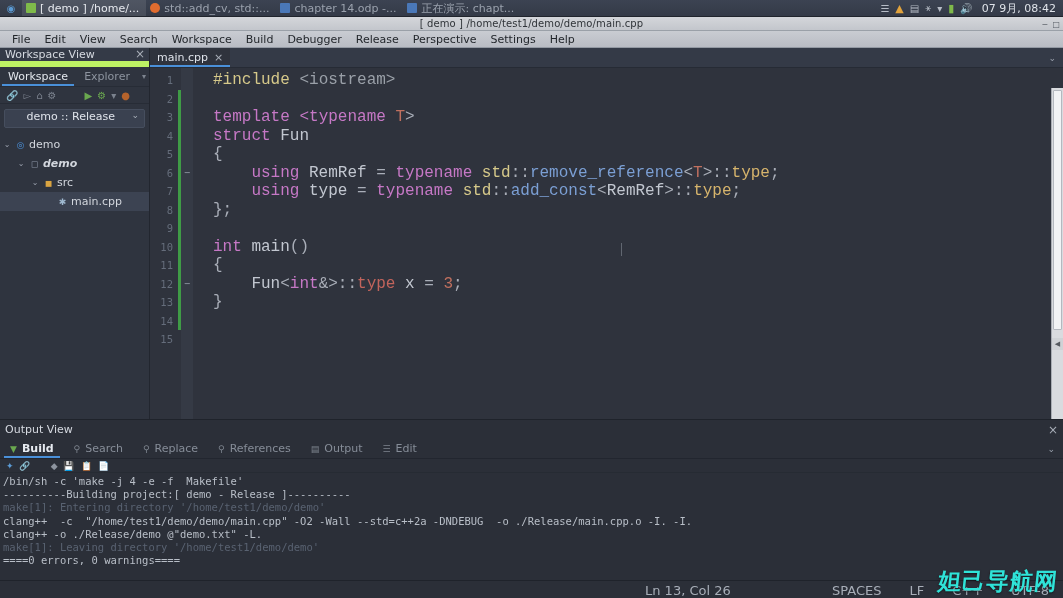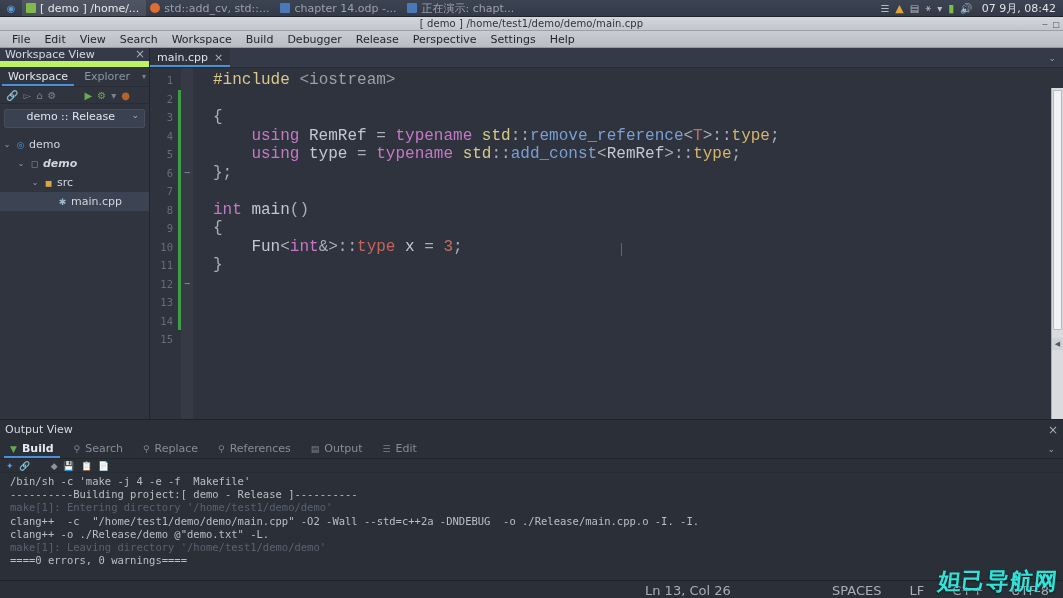--- a/index.html
+++ b/index.html
@@ -252,21 +252,21 @@
     margin-left: auto; display: flex; align-items: center; padding: 0 8px;
     font-size: 9px; color: #9aa1ad; cursor: pointer;
   }
   .ov-tools {
     height: 14px; display: flex; align-items: center; gap: 6px;
     padding: 0 6px; border-bottom: 1px solid #262b33;
   }
   .ov-tools i { font-style: normal; font-size: 9px; color: #8d949f; cursor: pointer; }
   .ov-tools i.b { color: #5b9bd5; }
   .ov-log {
-    flex: 1 1 auto; padding: 2px 0 0 10px; overflow: hidden;
+    flex: 1 1 auto; padding: 2px 0 0 3px; overflow: hidden;
     font-family: "DejaVu Sans Mono", "Liberation Mono", monospace;
     font-size: 10.5px; line-height: 13.2px; white-space: pre;
   }
   .ov-log div { height: 13.2px; }
   .lg-norm { color: #b9bfc8; }
   .lg-dim  { color: #596271; }
 
   
   .statusbar {
     position: absolute; left: 0; top: 580px; width: 1063px; height: 18px;
@@ -443,20 +443,22 @@
             <div></div>
             <div></div>
             <div>−</div>
             <div></div>
             <div></div>
             <div></div>
           </div>
         <div class="codewrap" id="codewrap">
           <div class="cline"><span class="k-pre">#include </span><span class="k-hdr">&lt;iostream&gt;</span></div>
             <div class="cline">&nbsp;</div>
+            <div class="cline"><span class="k-kw">template </span><span class="k-kw">&lt;typename </span><span class="k-tparam">T</span><span class="k-punct">&gt;</span></div>
+            <div class="cline"><span class="k-kw">struct </span><span class="k-id">Fun</span></div>
             <div class="cline"><span class="k-punct">{</span></div>
             <div class="cline"><span class="k-punct">    </span><span class="k-kw">using </span><span class="k-id">RemRef </span><span class="k-punct">= </span><span class="k-kw">typename </span><span class="k-ns">std</span><span class="k-punct">::</span><span class="k-fn">remove_reference</span><span class="k-punct">&lt;</span><span class="k-tparam">T</span><span class="k-punct">&gt;::</span><span class="k-type">type</span><span class="k-punct">;</span></div>
             <div class="cline"><span class="k-punct">    </span><span class="k-kw">using </span><span class="k-id">type </span><span class="k-punct">= </span><span class="k-kw">typename </span><span class="k-ns">std</span><span class="k-punct">::</span><span class="k-fn">add_const</span><span class="k-punct">&lt;</span><span class="k-id">RemRef</span><span class="k-punct">&gt;::</span><span class="k-type">type</span><span class="k-punct">;</span></div>
             <div class="cline"><span class="k-punct">};</span></div>
             <div class="cline">&nbsp;</div>
             <div class="cline"><span class="k-kw">int </span><span class="k-id">main</span><span class="k-punct">()</span></div>
             <div class="cline"><span class="k-punct">{</span></div>
             <div class="cline"><span class="k-punct">    </span><span class="k-id">Fun</span><span class="k-punct">&lt;</span><span class="k-kw">int</span><span class="k-punct">&amp;&gt;::</span><span class="k-err">type</span><span class="k-id"> x </span><span class="k-punct">= </span><span class="k-num">3</span><span class="k-punct">;</span></div>
             <div class="cline"><span class="k-punct">}</span></div>
             <div class="cline">&nbsp;</div>

